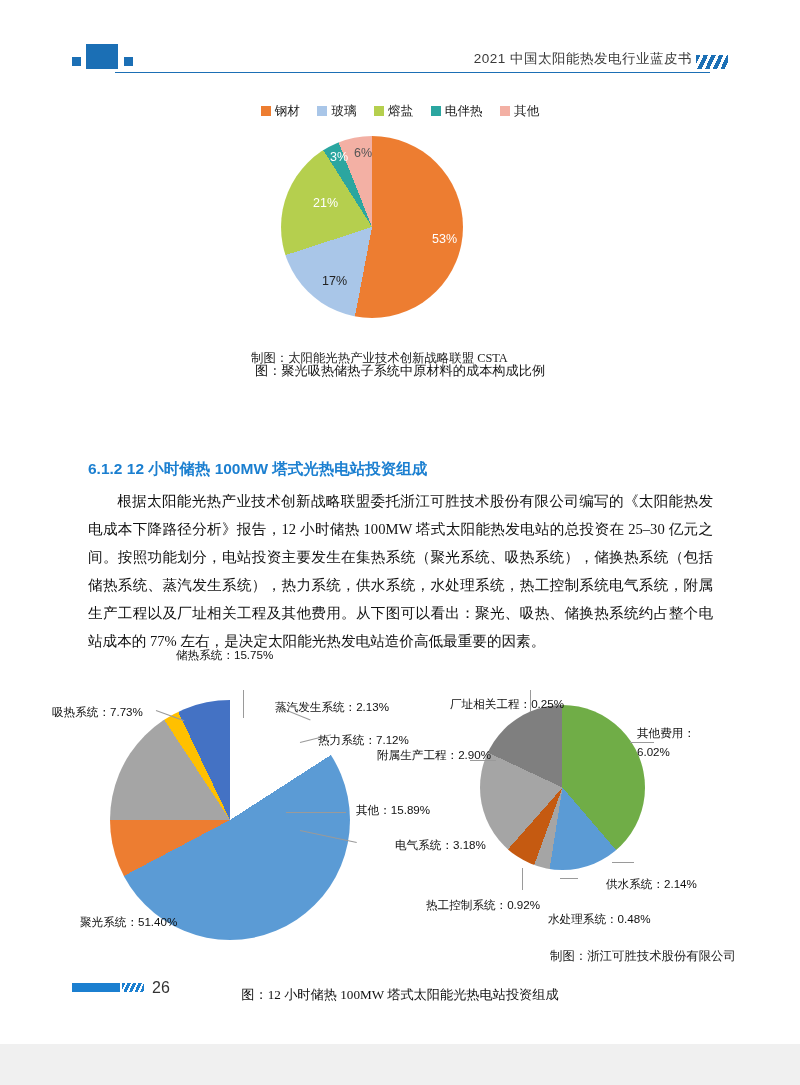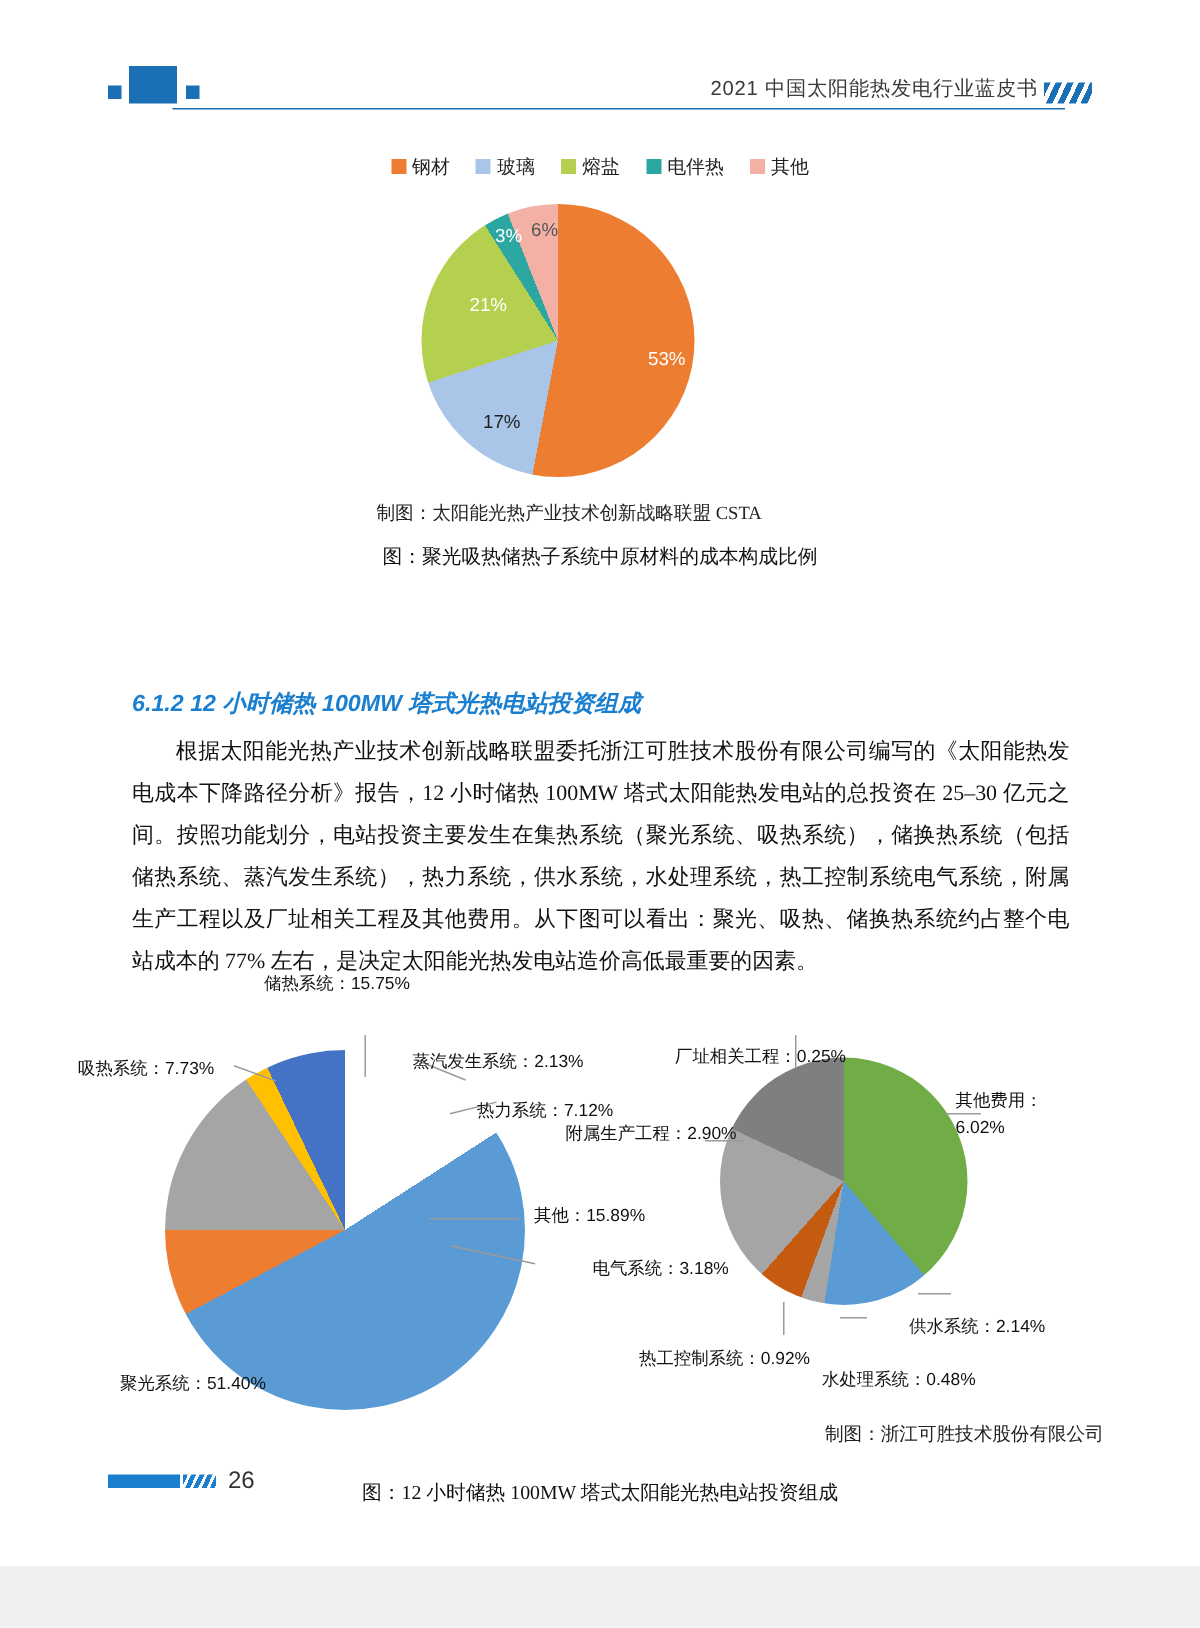--- a/index.html
+++ b/index.html
@@ -50,21 +50,21 @@
   }
   
   .para{
     position:absolute;left:88px;width:625px;
     font-size:14.6px;line-height:28px;color:#111;text-align:justify;
   }
   .indent{text-indent:2em;}
   .sec-head{
     position:absolute;left:88px;
     font-family:"Liberation Sans",sans-serif;
-    font-size:15.5px;font-weight:bold;color:#1b7fd0;font-style:italic;
+    font-size:15.5px;font-weight:bold;color:#1b7fd0;
   }
   .cap{
     position:absolute;width:800px;text-align:center;
     font-size:13.2px;color:#111;
   }
   .credit{
     position:absolute;font-size:12.4px;color:#222;
   }
   sup{font-size:9px;}
   
@@ -127,21 +127,21 @@
          #a9c6e8 190.8deg 252.0deg,
          #b5cf4e 252.0deg 327.6deg,
          #2ba6a0 327.6deg 338.4deg,
          #f3b0a4 338.4deg 360deg);"></div>
   <div class="pie-lab" style="left:432px;top:232px;">53%</div>
   <div class="pie-lab" style="left:322px;top:274px;color:#222;">17%</div>
   <div class="pie-lab" style="left:313px;top:196px;color:#ffffff;">21%</div>
   <div class="pie-lab" style="left:330px;top:150px;color:#ffffff;">3%</div>
   <div class="pie-lab" style="left:354px;top:146px;color:#555;">6%</div>
 
-  <div class="credit" style="left:251px;top:334px;">制图：太阳能光热产业技术创新战略联盟 CSTA</div>
+  <div class="credit" style="left:251px;top:350px;">制图：太阳能光热产业技术创新战略联盟 CSTA</div>
   <div class="cap" style="top:362px;">图：聚光吸热储热子系统中原材料的成本构成比例</div>
 
 
   <div class="sec-head" style="top:459px;">6.1.2 12 小时储热 100MW 塔式光热电站投资组成</div>
 
   <div class="para indent" style="top:487px;">根据太阳能光热产业技术创新战略联盟委托浙江可胜技术股份有限公司编写的《太阳能热发电成本下降路径分析》报告，12 小时储热 100MW 塔式太阳能热发电站的总投资在 25–30 亿元之间。按照功能划分，电站投资主要发生在集热系统（聚光系统、吸热系统），储换热系统（包括储热系统、蒸汽发生系统），热力系统，供水系统，水处理系统，热工控制系统电气系统，附属生产工程以及厂址相关工程及其他费用。从下图可以看出：聚光、吸热、储换热系统约占整个电站成本的 77% 左右，是决定太阳能光热发电站造价高低最重要的因素。</div>
 
   <div class="pie2" style="background:conic-gradient(from 0deg,
          #ffffff 0deg 57.2deg,
          #5b9bd5 57.2deg 242.2deg,

